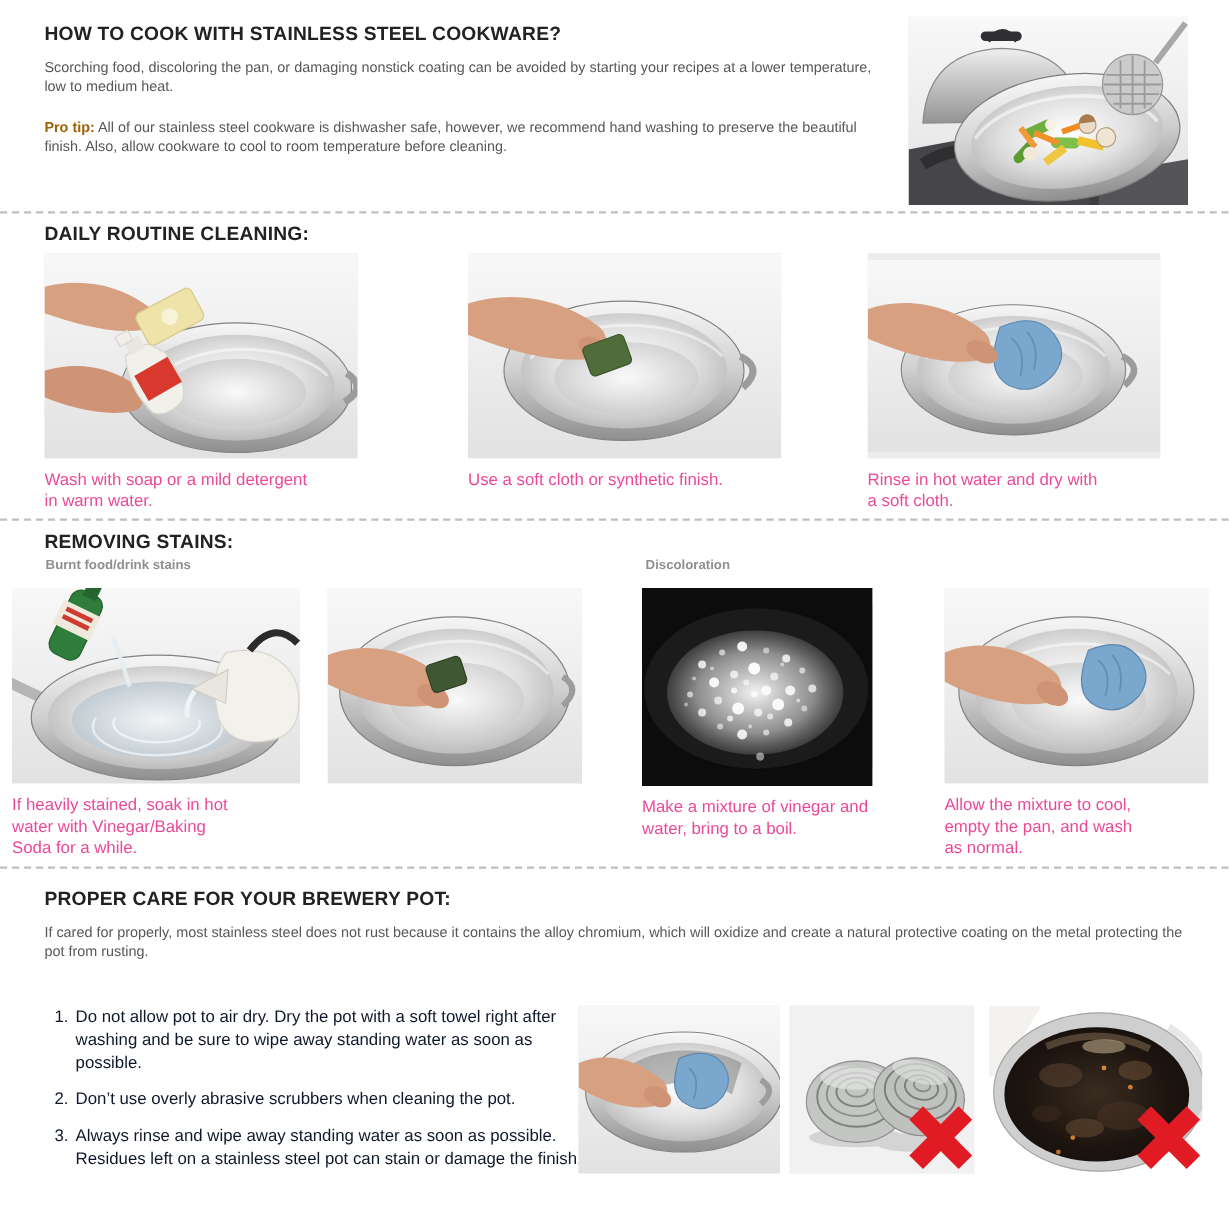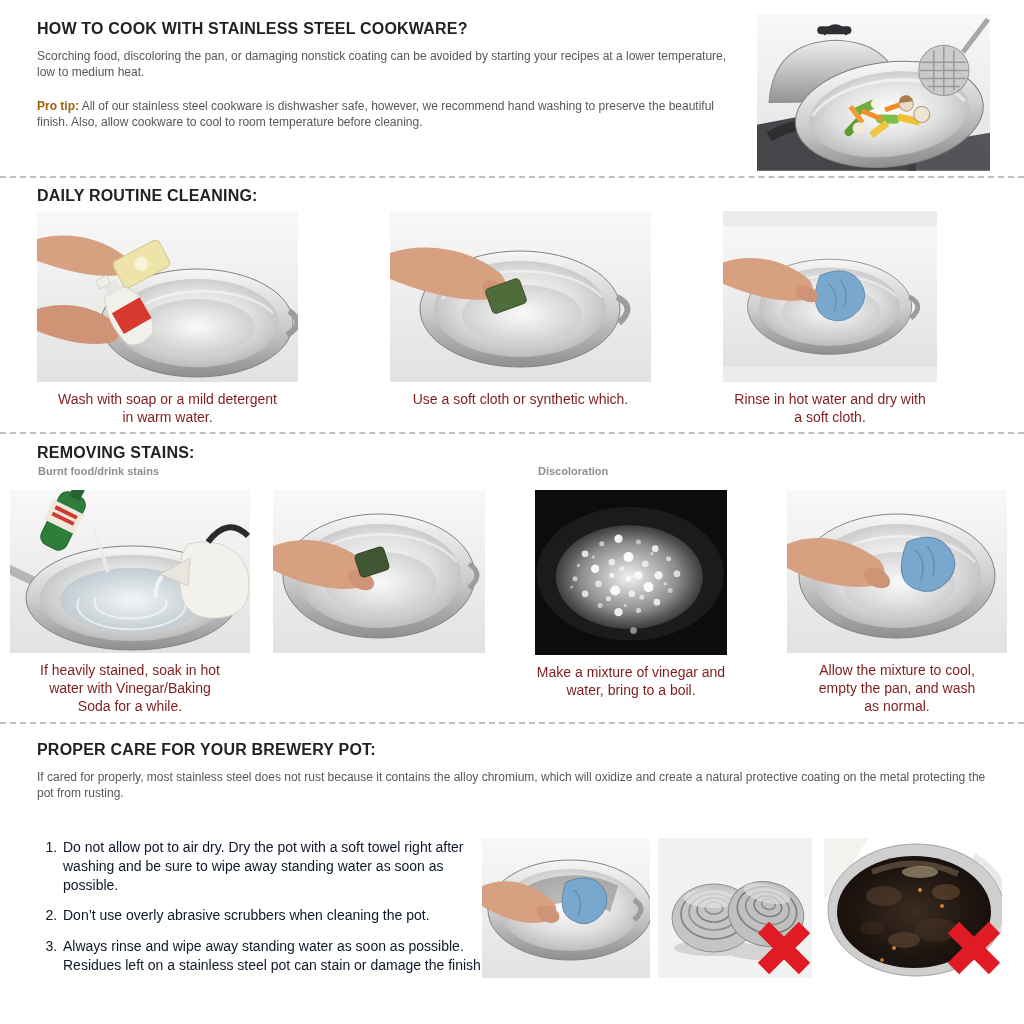--- a/index.html
+++ b/index.html
@@ -2,22 +2,22 @@
 <html><head>
 <meta charset="utf-8">
 <style>
   html,body{margin:0;padding:0;background:#ffffff;}
   .page{position:relative;width:1024px;height:1024px;background:#ffffff;overflow:hidden;
         font-family:"Liberation Sans",sans-serif;color:#4d4f53;}
   .abs{position:absolute;}
   h2.sec-heading{margin:0;font-size:16px;font-weight:bold;color:#222224;letter-spacing:.2px;}
   .body-text{margin:0;font-size:12px;line-height:1.32;color:#55575a;}
   .sub-label{margin:0;font-size:11px;font-weight:bold;color:#8d8f92;}
-  .caption{margin:8px 0 0 0;font-size:14px;line-height:1.3;color:#7f1d1d;
-           text-align:center;white-space:pre-line;}
+  .caption{margin:8px 0 0 0;font-size:14px;line-height:1.3;color:#ec4899;
+           text-align:left;white-space:pre-line;}
   .divider{position:absolute;left:0;width:1024px;border-top:2px dashed #bfbfbf;height:0;}
   .photo{position:absolute;overflow:hidden;background:#ececec;}
   .photo svg{display:block;width:100%;height:100%;}
   .fig{position:absolute;}
   .fig .photo-box{position:relative;overflow:hidden;background:#ececec;}
   .fig .photo-box svg{display:block;width:100%;height:100%;}
   ol.care-list{margin:4px;padding:0 0 0 20px;font-size:14px;line-height:1.34;color:#0f172a;}
   ol.care-list li{margin:0 0 12px 0;padding-left:2px;}
   .x-mark{position:absolute;right:2px;bottom:4px;width:52px;height:52px;}
   .x-mark::before,.x-mark::after{content:"";position:absolute;left:-3px;top:18px;
@@ -163,24 +163,24 @@
         <ellipse cx="130" cy="98" rx="100" ry="58" fill="url(#gRim)" stroke="#828282"></ellipse>
         <ellipse cx="130" cy="98" rx="86" ry="48" fill="url(#gBowl)"></ellipse>
         <ellipse cx="132" cy="104" rx="60" ry="30" fill="url(#gInner)" opacity=".8"></ellipse>
         <path d="M52,88 A88,46 0 0 1 212,86" stroke="#ffffff" stroke-width="2.5" fill="none" opacity=".5"></path>
         <path d="M227,86 q20,10 2,26" stroke="#9c9c9c" stroke-width="6" fill="none"></path>
         <path d="M0,42 C36,30 80,38 110,62 C120,72 116,86 102,88 C70,92 30,80 0,68 Z" fill="#d7a081"></path>
         <ellipse cx="106" cy="80" rx="15" ry="9" fill="#cf9376" transform="rotate(28 106 80)"></ellipse>
         <rect x="98" y="72" width="36" height="26" rx="4" fill="#4f6d3a" stroke="#3c5429" transform="rotate(-20 116 85)"></rect>
       </svg>
     </div>
-    <figcaption class="caption">Use a soft cloth or synthetic which.</figcaption>
-  </figure>
-
-  <figure class="fig" style="left:723px;top:211px;width:214px;margin:0;">
+    <figcaption class="caption">Use a soft cloth or synthetic finish.</figcaption>
+  </figure>
+
+  <figure class="fig" style="left:723px;top:211px;width:244px;margin:0;">
     <div class="photo-box" style="height:171px;">
       <svg viewBox="0 0 261 171">
         <rect width="261" height="171" fill="url(#gPhoto)"></rect>
         <ellipse cx="130" cy="98" rx="100" ry="58" fill="url(#gRim)" stroke="#828282"></ellipse>
         <ellipse cx="130" cy="98" rx="86" ry="48" fill="url(#gBowl)"></ellipse>
         <ellipse cx="132" cy="104" rx="60" ry="30" fill="url(#gInner)" opacity=".8"></ellipse>
         <path d="M52,88 A88,46 0 0 1 212,86" stroke="#ffffff" stroke-width="2.5" fill="none" opacity=".5"></path>
         <path d="M227,86 q20,10 2,26" stroke="#9c9c9c" stroke-width="6" fill="none"></path>
         <path d="M118,60 q32,-14 48,6 q14,18 0,36 q-18,20 -40,10 q-22,-12 -8,-52 z" fill="#7aa7cd" stroke="#5d88ad"></path>
         <path d="M128,70 q14,10 8,34 M142,64 q12,14 6,34" stroke="#5d88ad" stroke-width="1.5" fill="none" opacity=".8"></path>

